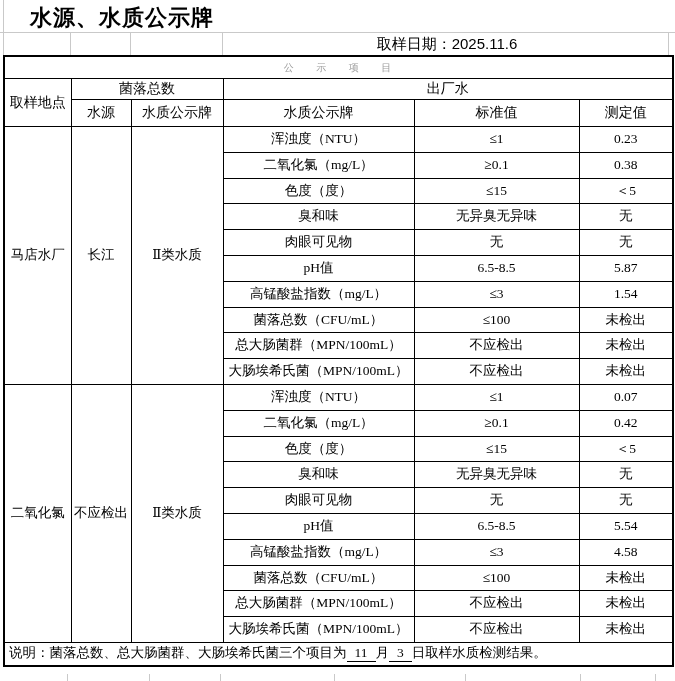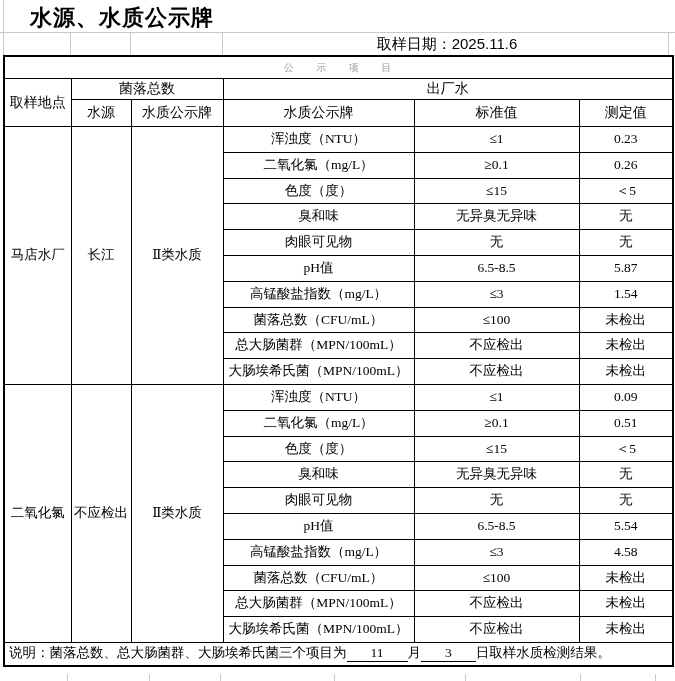--- a/index.html
+++ b/index.html
@@ -40,21 +40,21 @@
   }
   tr.head1 td{height:20px;font-size:14px;}
   tr.head2 td{height:26px;font-size:14px;}
   tr.data{height:25.8px;}
   td.plant{font-size:14px;margin-left:48px;}
   tr.note-row td{
     height:22px;text-align:left;padding-left:4px;font-size:13.5px;
   }
   .blank-num{
     display:inline-block;border-bottom:1px solid #000;
-    padding:0 24px;text-align:left;
+    padding:0 8px;text-align:left;
   }
 </style>
 </head>
 <body>
 
 <div class="gridline h" style="left:0;top:32px;width:675px;"></div>
 <div class="gridline v" style="left:3px;top:0;height:55px;"></div>
 <div class="gridline v" style="left:70px;top:32px;height:23px;"></div>
 <div class="gridline v" style="left:130px;top:32px;height:23px;"></div>
 <div class="gridline v" style="left:222px;top:32px;height:23px;"></div>
@@ -101,21 +101,21 @@
       <td class="plant" rowspan="10">马店水厂</td>
       <td class="plant" rowspan="10">长江</td>
       <td class="plant" rowspan="10">Ⅱ类水质</td>
       <td>浑浊度（NTU）</td>
       <td>≤1</td>
       <td>0.23</td>
     </tr>
     <tr class="data">
       <td>二氧化氯（mg/L）</td>
       <td>≥0.1</td>
-      <td>0.26</td>
+      <td>0.38</td>
     </tr>
     <tr class="data">
       <td>色度（度）</td>
       <td>≤15</td>
       <td>＜5</td>
     </tr>
     <tr class="data">
       <td>臭和味</td>
       <td>无异臭无异味</td>
       <td>无</td>
@@ -150,26 +150,26 @@
       <td>不应检出</td>
       <td>未检出</td>
     </tr>
 
     <tr class="data">
       <td class="plant" rowspan="10">二氧化氯</td>
       <td class="plant" rowspan="10">不应检出</td>
       <td class="plant" rowspan="10">Ⅱ类水质</td>
       <td>浑浊度（NTU）</td>
       <td>≤1</td>
-      <td>0.09</td>
+      <td>0.07</td>
     </tr>
     <tr class="data">
       <td>二氧化氯（mg/L）</td>
       <td>≥0.1</td>
-      <td>0.51</td>
+      <td>0.42</td>
     </tr>
     <tr class="data">
       <td>色度（度）</td>
       <td>≤15</td>
       <td>＜5</td>
     </tr>
     <tr class="data">
       <td>臭和味</td>
       <td>无异臭无异味</td>
       <td>无</td>

